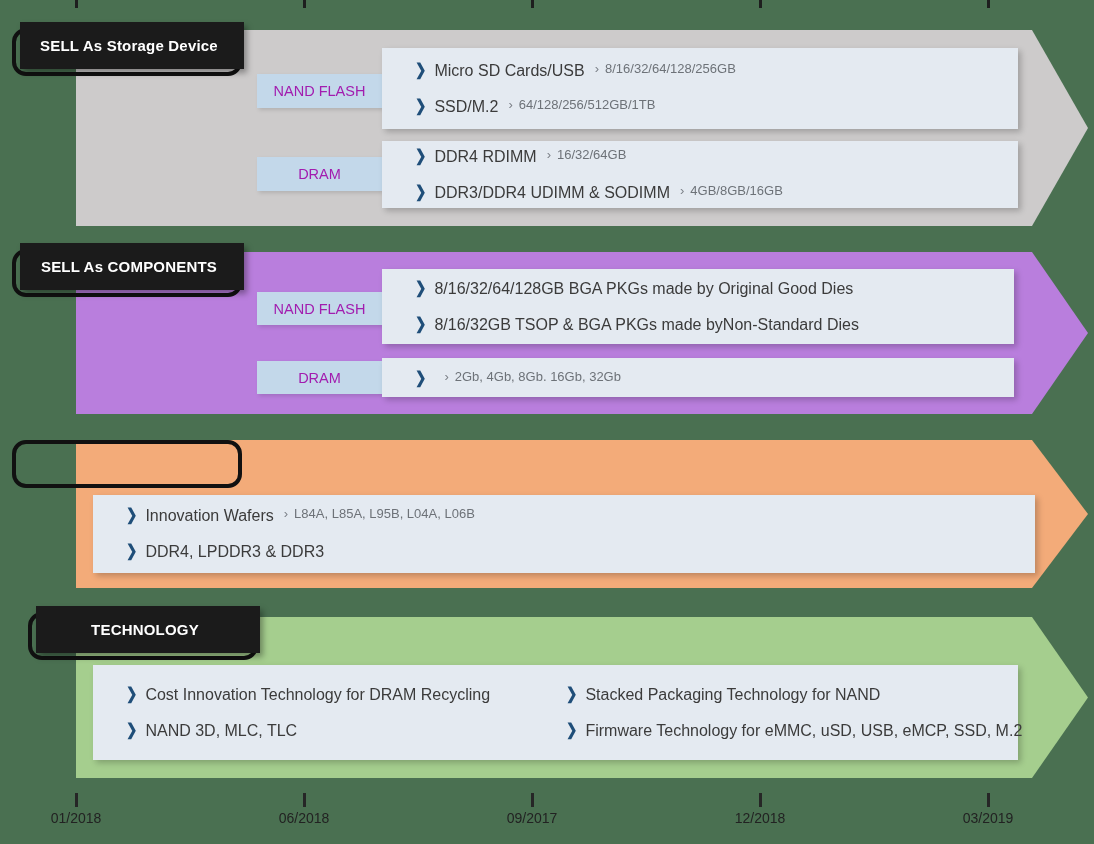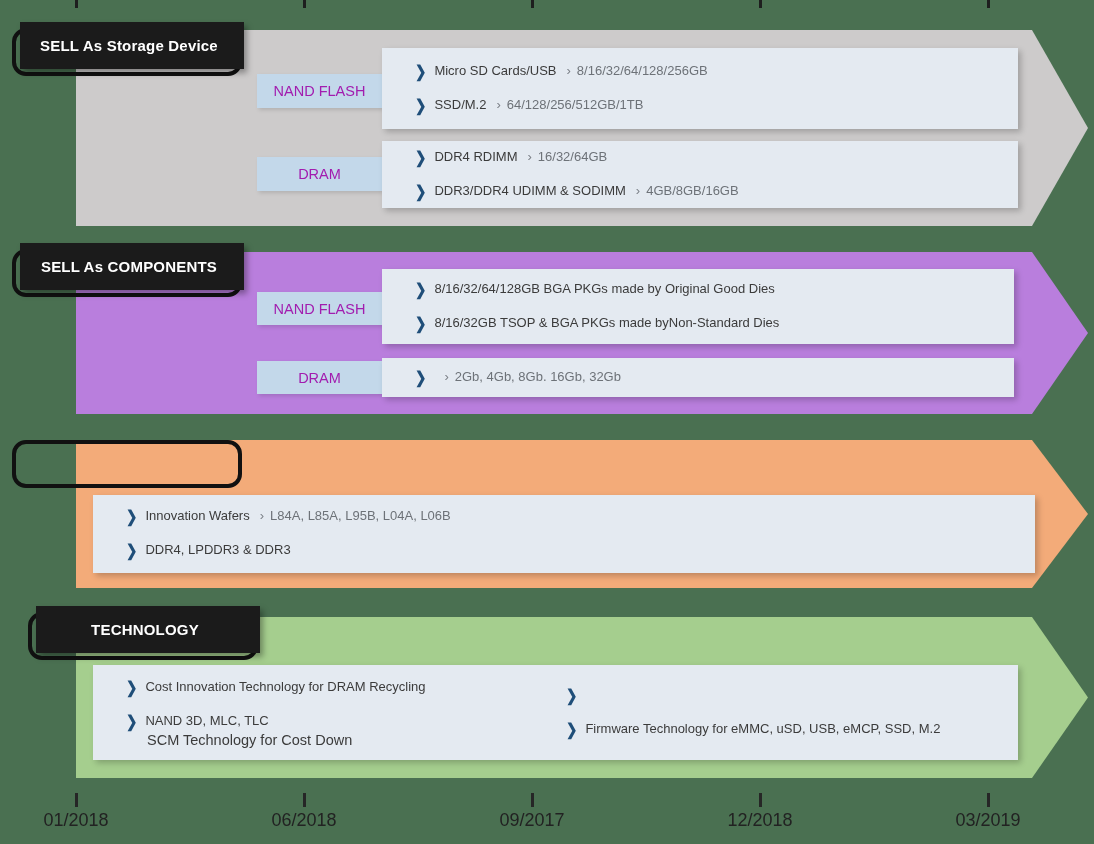--- a/index.html
+++ b/index.html
@@ -120,21 +120,21 @@
     color: #1f4e79;
     font-weight: bold;
     font-size: 16px;
     line-height: 1.25;
     margin-right: 7px;
     flex: 0 0 auto;
     transform: scaleX(.85);
   }
   .b-main {
     color: #3b3b3b;
-    font-size: 13px;
+    font-size: 16px;
   }
   .b-sep {
     color: #7c8188;
     font-size: 13px;
     margin: 0 6px 0 10px;
   }
   .b-sub {
     color: #6d7278;
     font-size: 13px;
   }
@@ -149,21 +149,21 @@
   .axis { position: absolute; z-index: 8; }
   .tick {
     position: absolute;
     width: 3px;
     height: 14px;
     background: #262626;
   }
   .tick-label {
     position: absolute;
     color: #222222;
-    font-size: 18px;
+    font-size: 14px;
     transform: translateX(-50%);
     white-space: nowrap;
   }
 </style>
 </head>
 <body>
 
 <div id="stage">
 
   <div id="gridlines">
@@ -318,27 +318,27 @@
             <div class="bullet-row">
               <span class="chev">❯</span>
               <span class="b-main">Cost Innovation Technology for DRAM Recycling</span>
             </div>
           </div>
           <div class="bullet-block" style="margin-bottom: 0px;">
             <div class="bullet-row">
               <span class="chev">❯</span>
               <span class="b-main">NAND 3D, MLC, TLC</span>
             </div>
-            <div class="b-second-line">SCM Technology for Cost Down</div>
           </div>
         </div>
         <div class="panel-col" style="left: 472px;">
           <div class="bullet-block" style="margin-bottom: 14px;">
             <div class="bullet-row">
               <span class="chev">❯</span>
+              <span class="b-main">Stacked Packaging Technology for NAND</span>
             </div>
           </div>
           <div class="bullet-block" style="margin-bottom: 0px;">
             <div class="bullet-row">
               <span class="chev">❯</span>
               <span class="b-main">Firmware Technology for eMMC, uSD, USB, eMCP, SSD, M.2</span>
             </div>
           </div>
         </div>
       </div>

